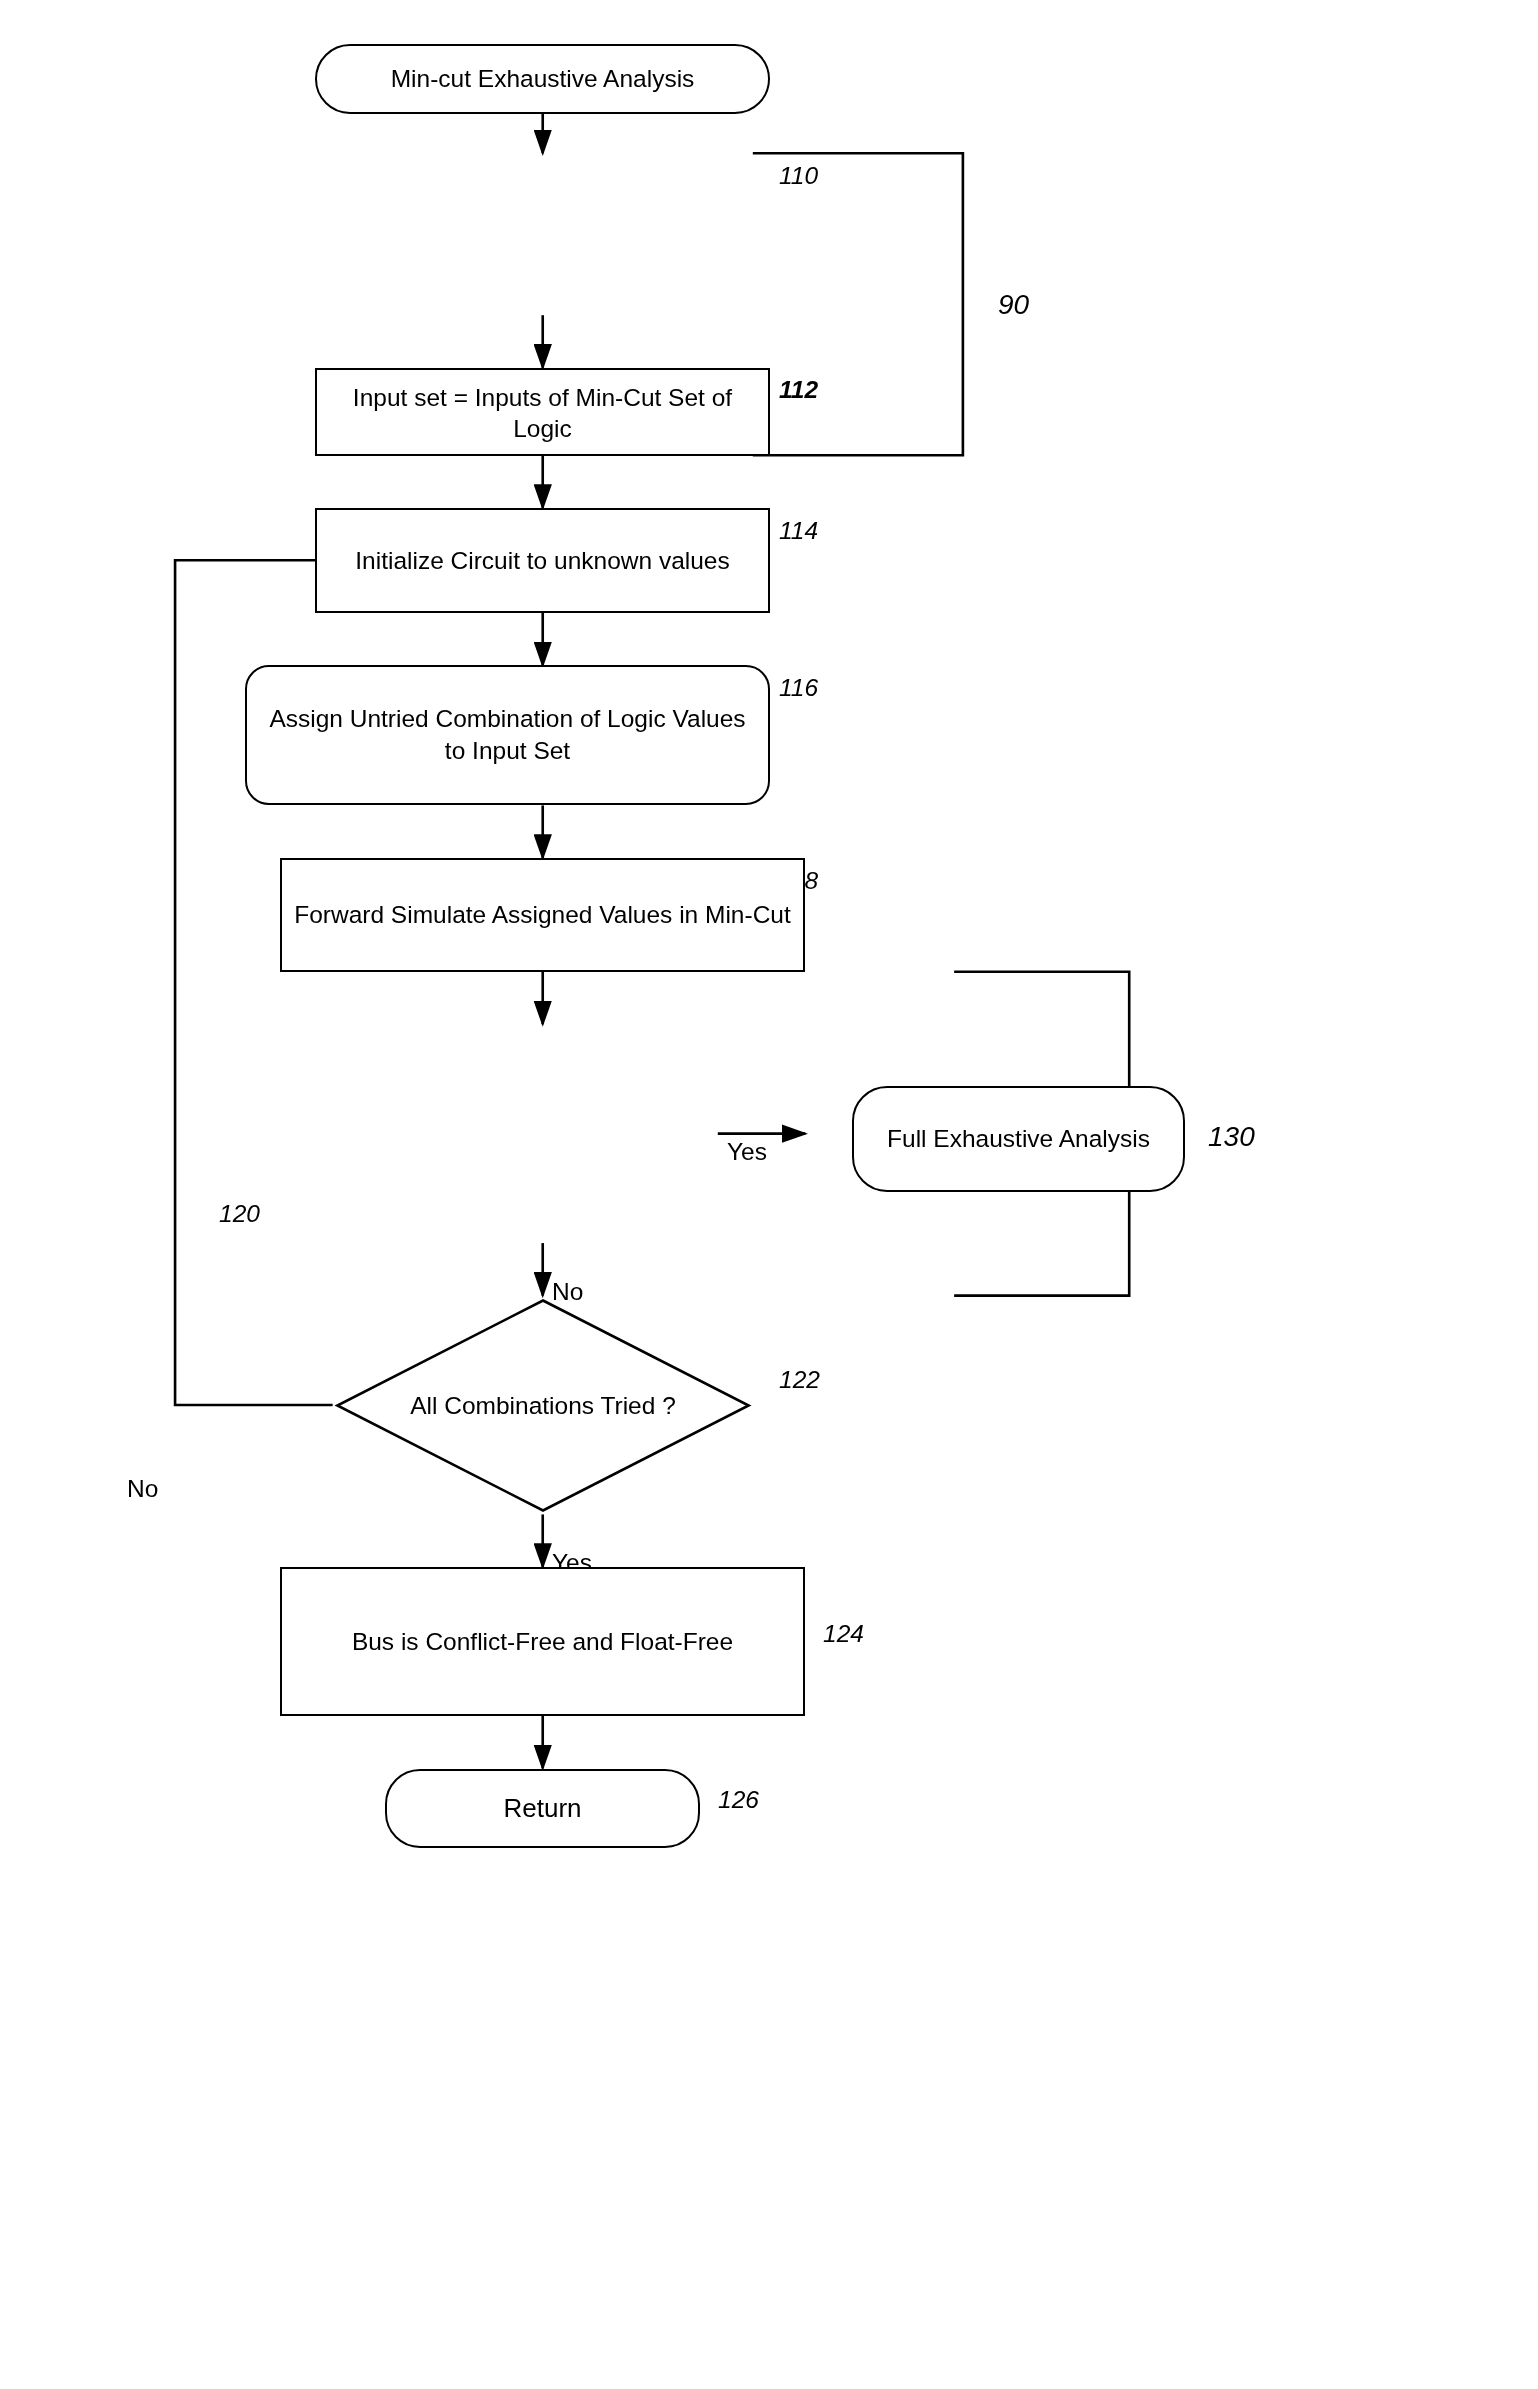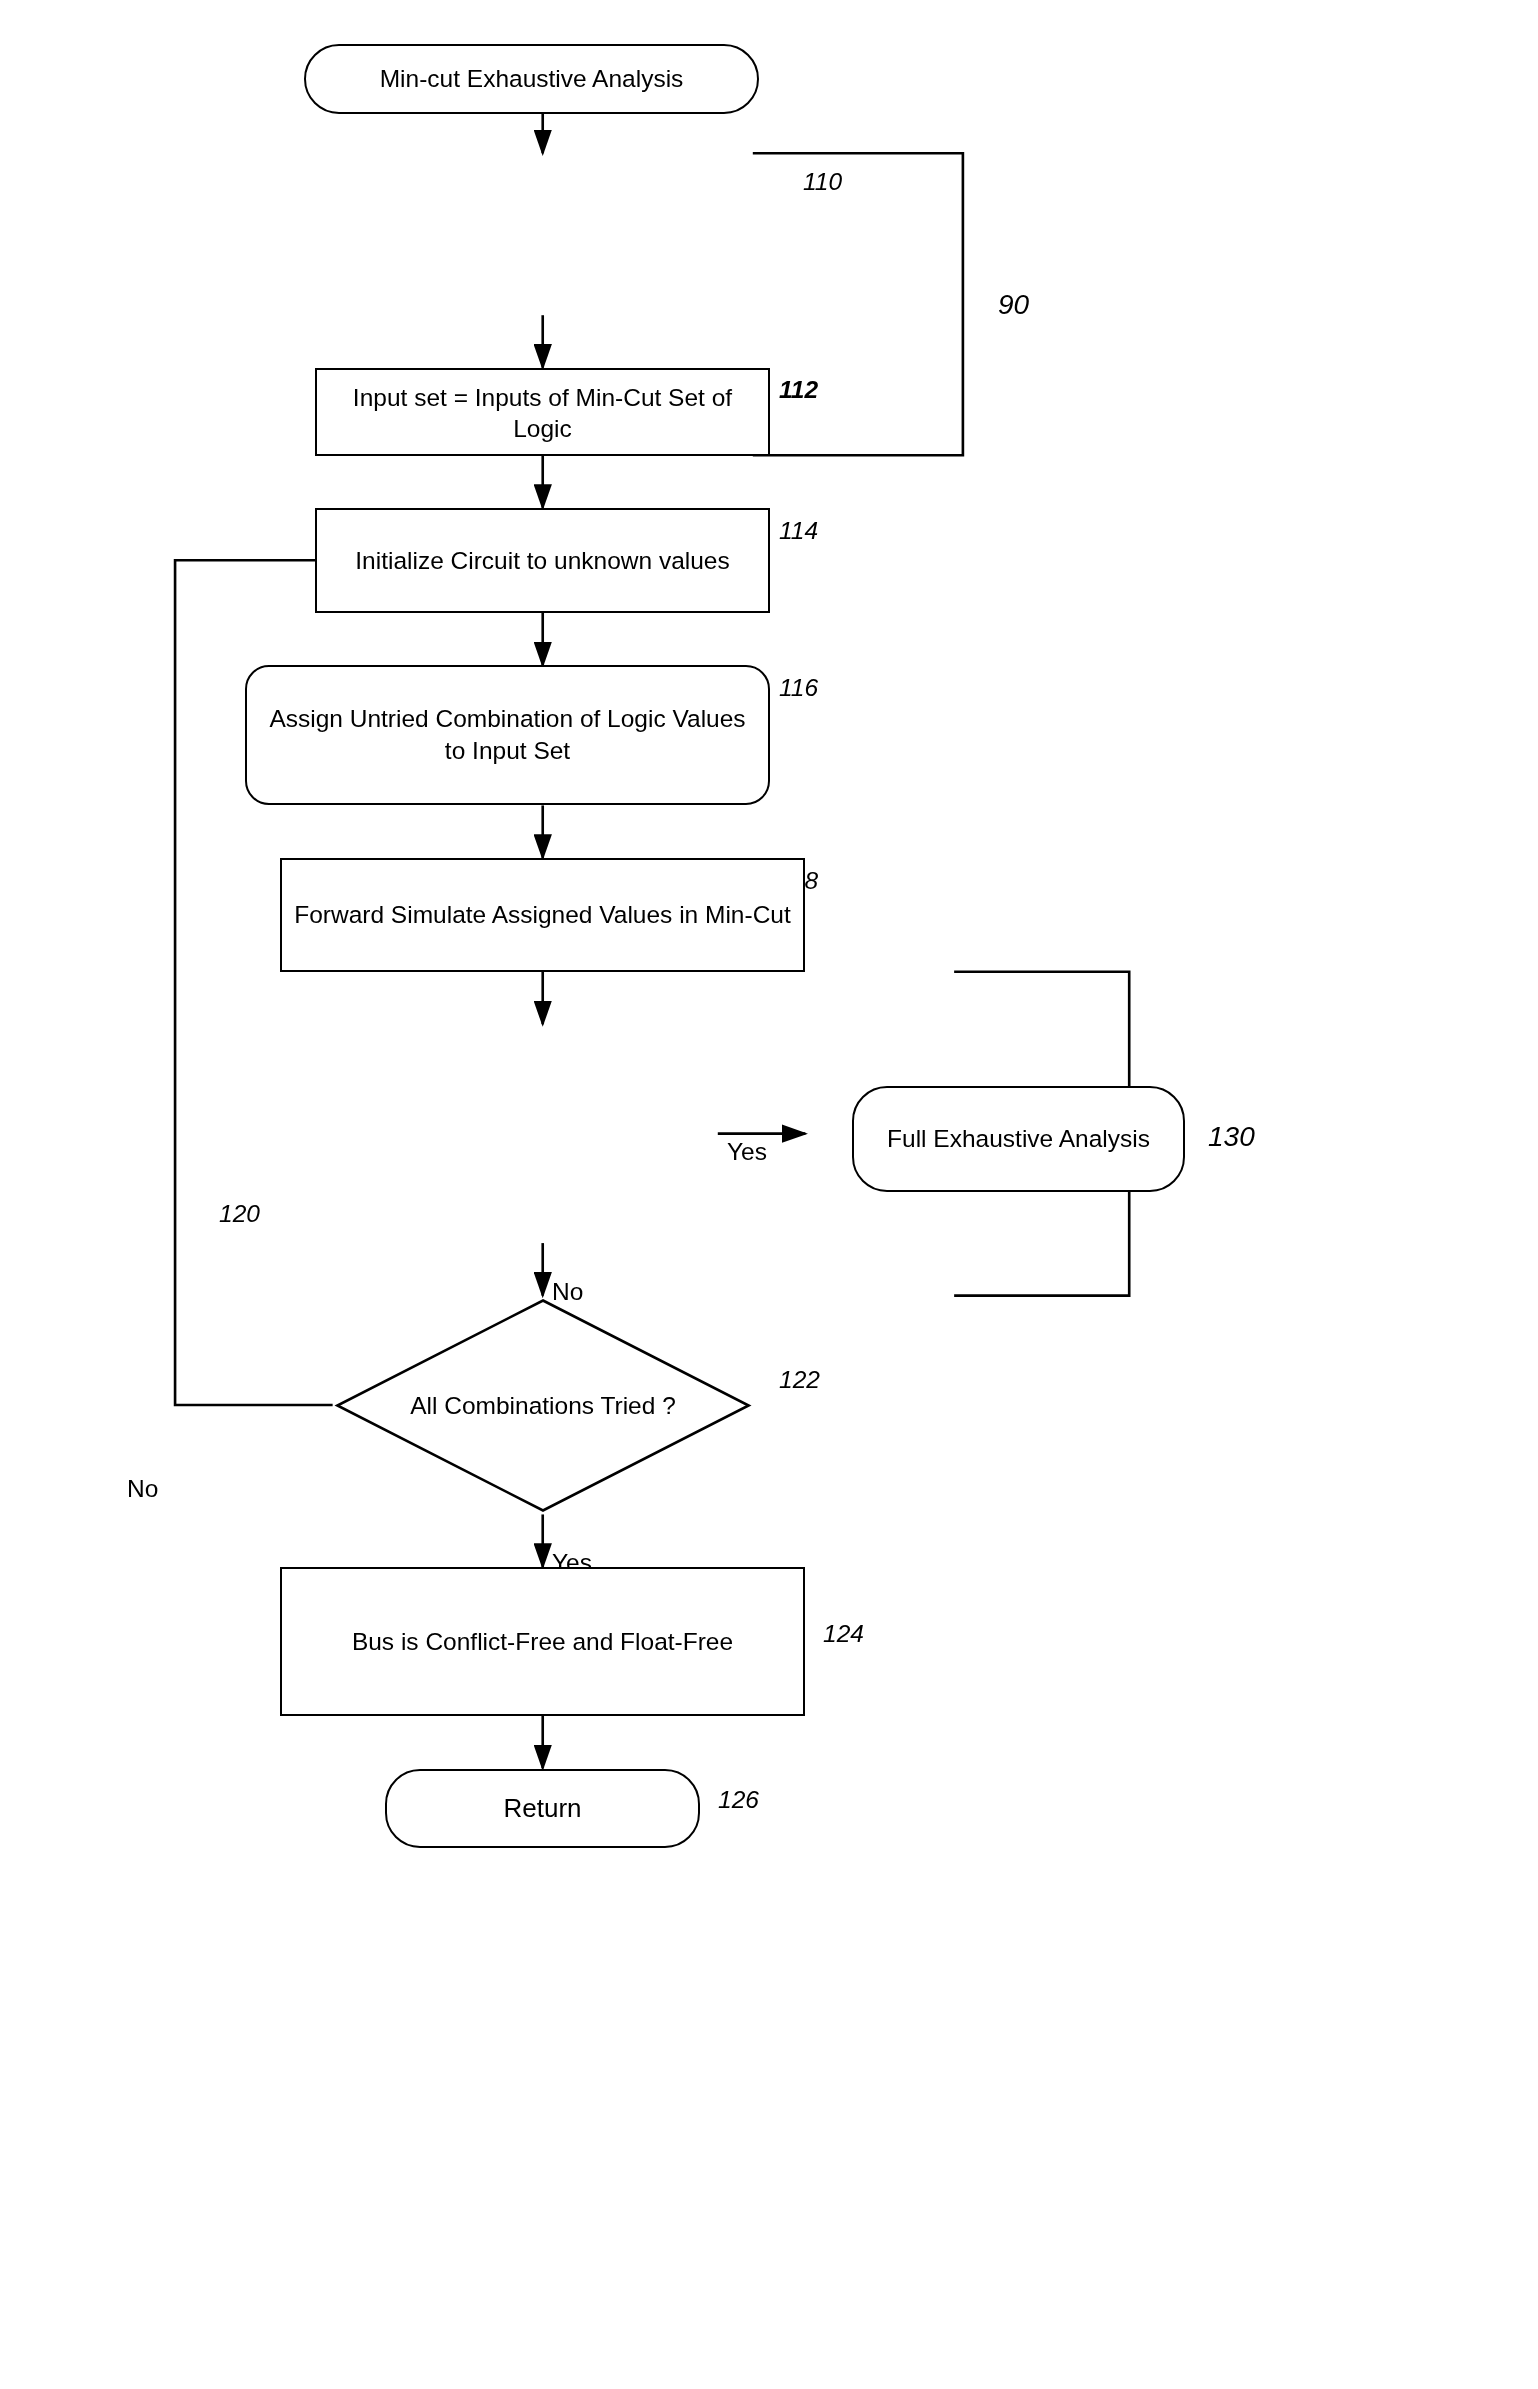--- a/index.html
+++ b/index.html
@@ -113,25 +113,25 @@
     <line x1="620" y1="1730" x2="620" y2="1790" stroke="#000" stroke-width="3" marker-end="url(#arrowhead)"></line>
 
     <line x1="620" y1="1960" x2="620" y2="2020" stroke="#000" stroke-width="3" marker-end="url(#arrowhead)"></line>
 
     <polyline points="860,175 1100,175 1100,520 860,520" fill="none" stroke="#000" stroke-width="3"></polyline>
 
     <polyline points="1090,1110 1290,1110 1290,1480 1090,1480" fill="none" stroke="#000" stroke-width="3"></polyline>
 
   </svg>
 
-  <div class="flow-node rounded-rect" style="left:304px; top:44px; width:455px; height:70px; font-size:24.5px;text-align:center;">
+  <div class="flow-node rounded-rect" style="left:315px; top:44px; width:455px; height:70px; font-size:24.5px;text-align:center;">
     <span>Min-cut Exhaustive Analysis</span>
   </div>
 
-  <div class="label-num" style="left:779px; top:168px;margin-left:24px;">
+  <div class="label-num" style="left:779px; top:162px;">
     <span>110</span>
   </div>
 
 
   <div class="label-num" style="left:779px; top:376px;font-weight:bold;">
     <span>112</span>
   </div>
 
   <div class="flow-node rect" style="left:315px; top:368px; width:455px; height:88px; font-size:24.5px; padding:8.8px;align-items:flex-end;">
     <span>Input set = Inputs of Min-Cut Set of Logic</span>

